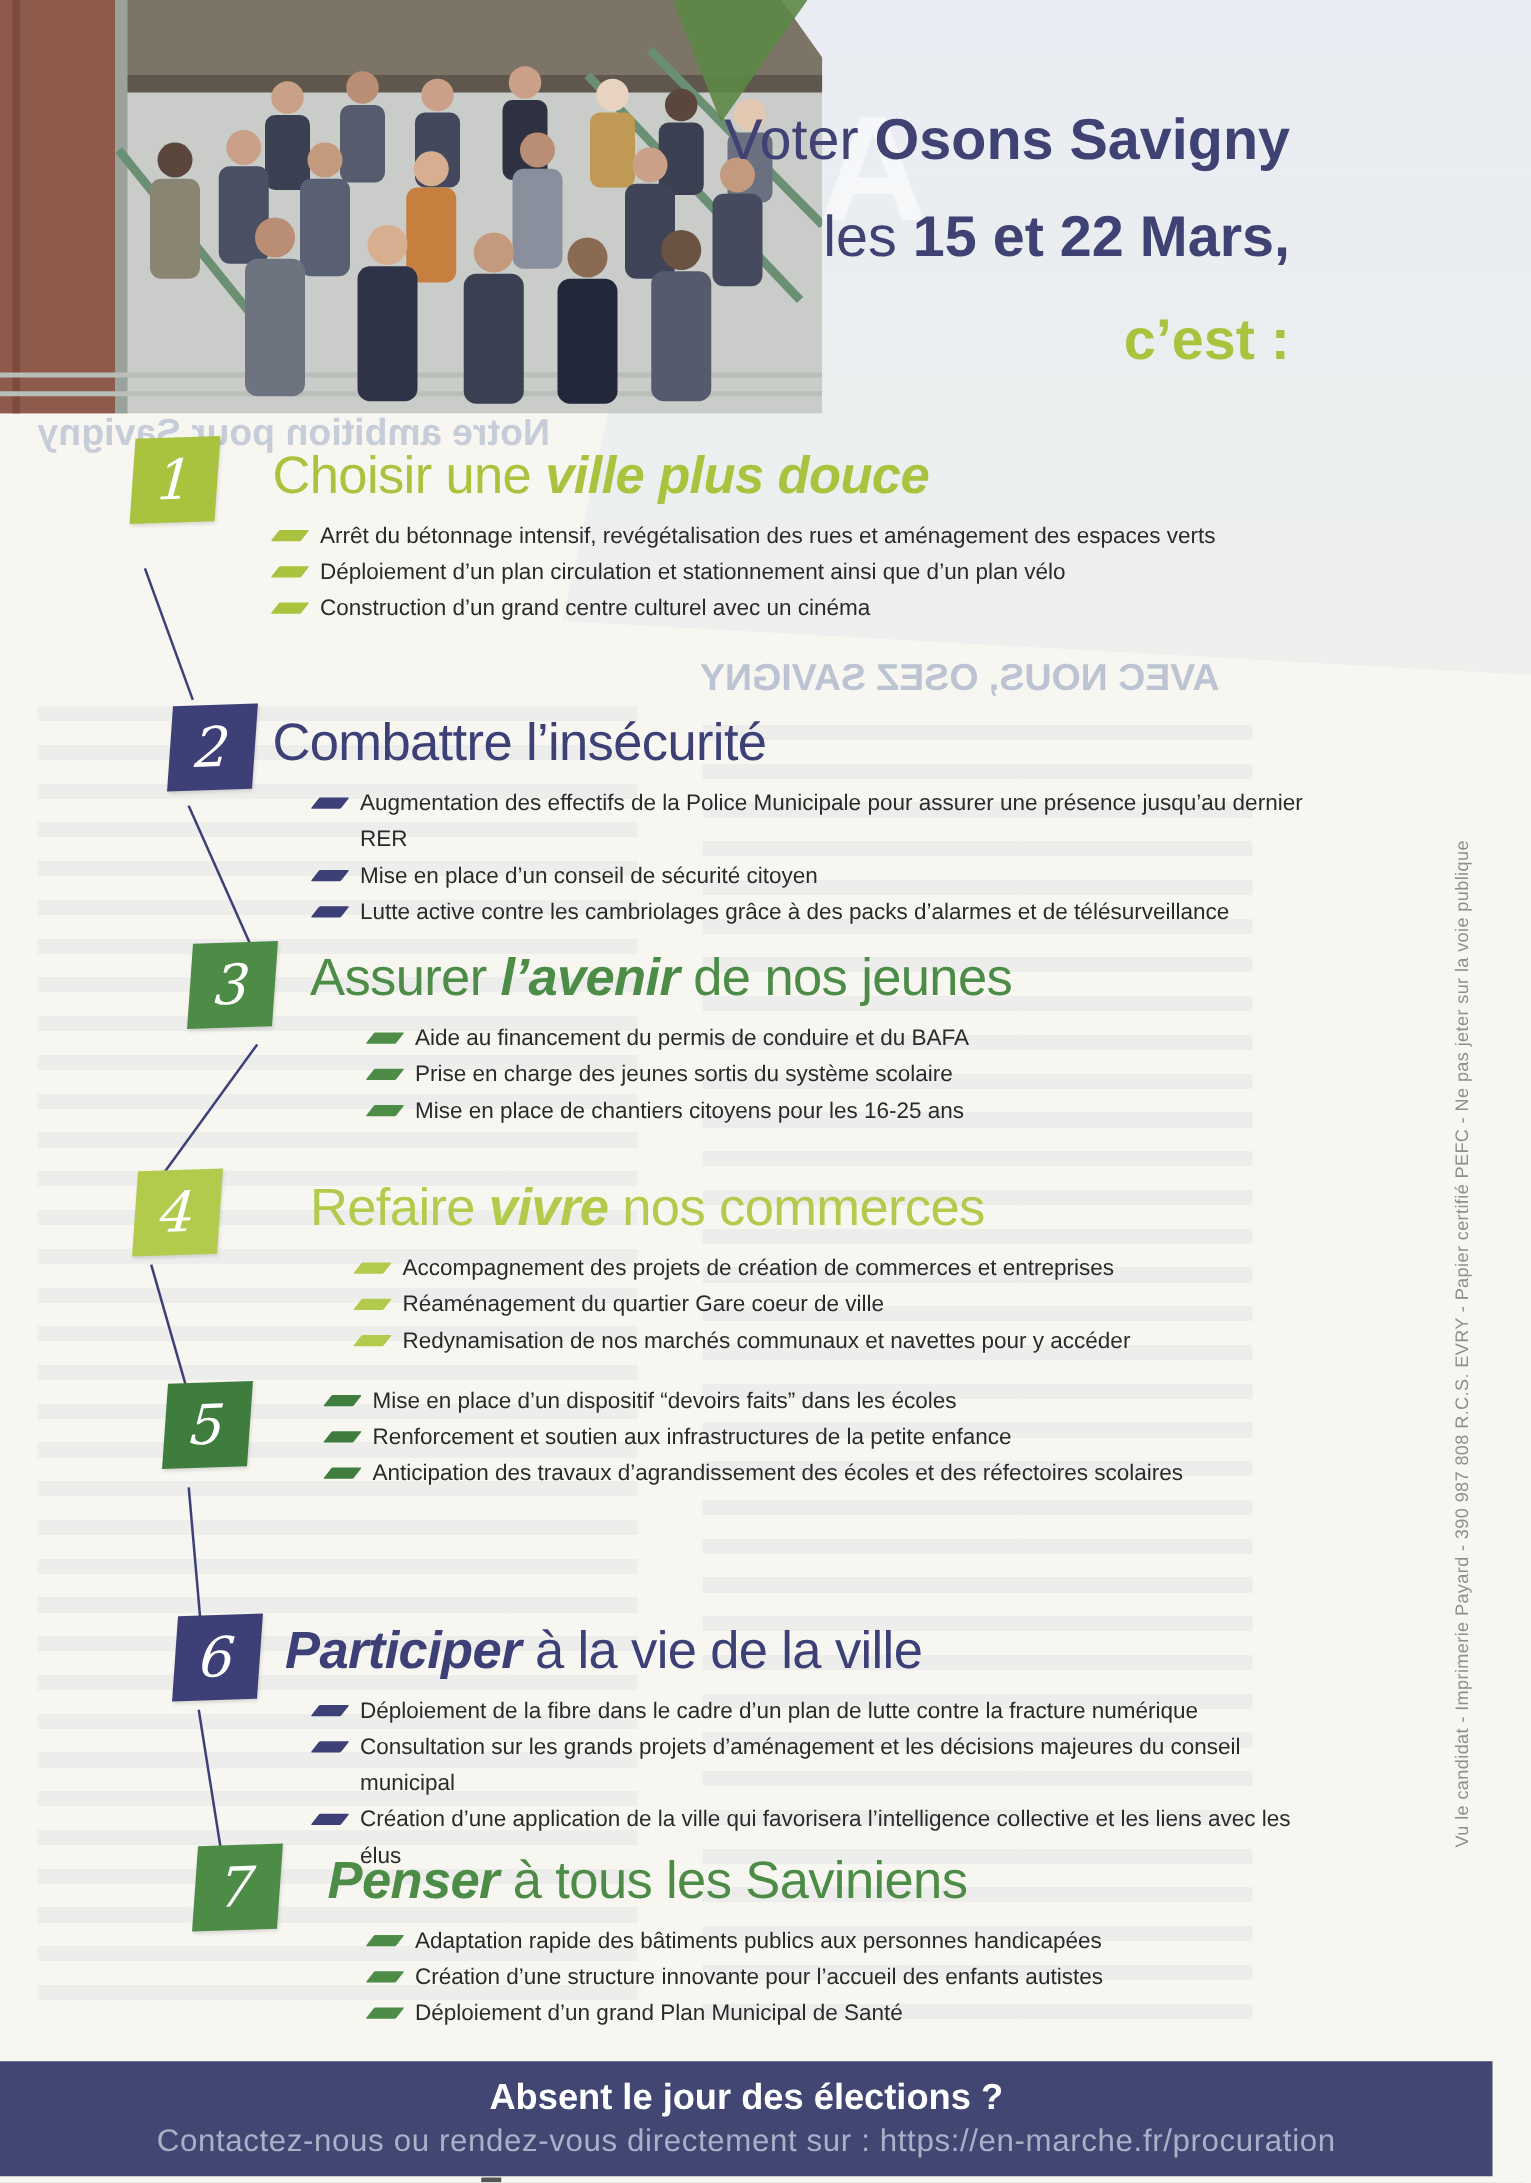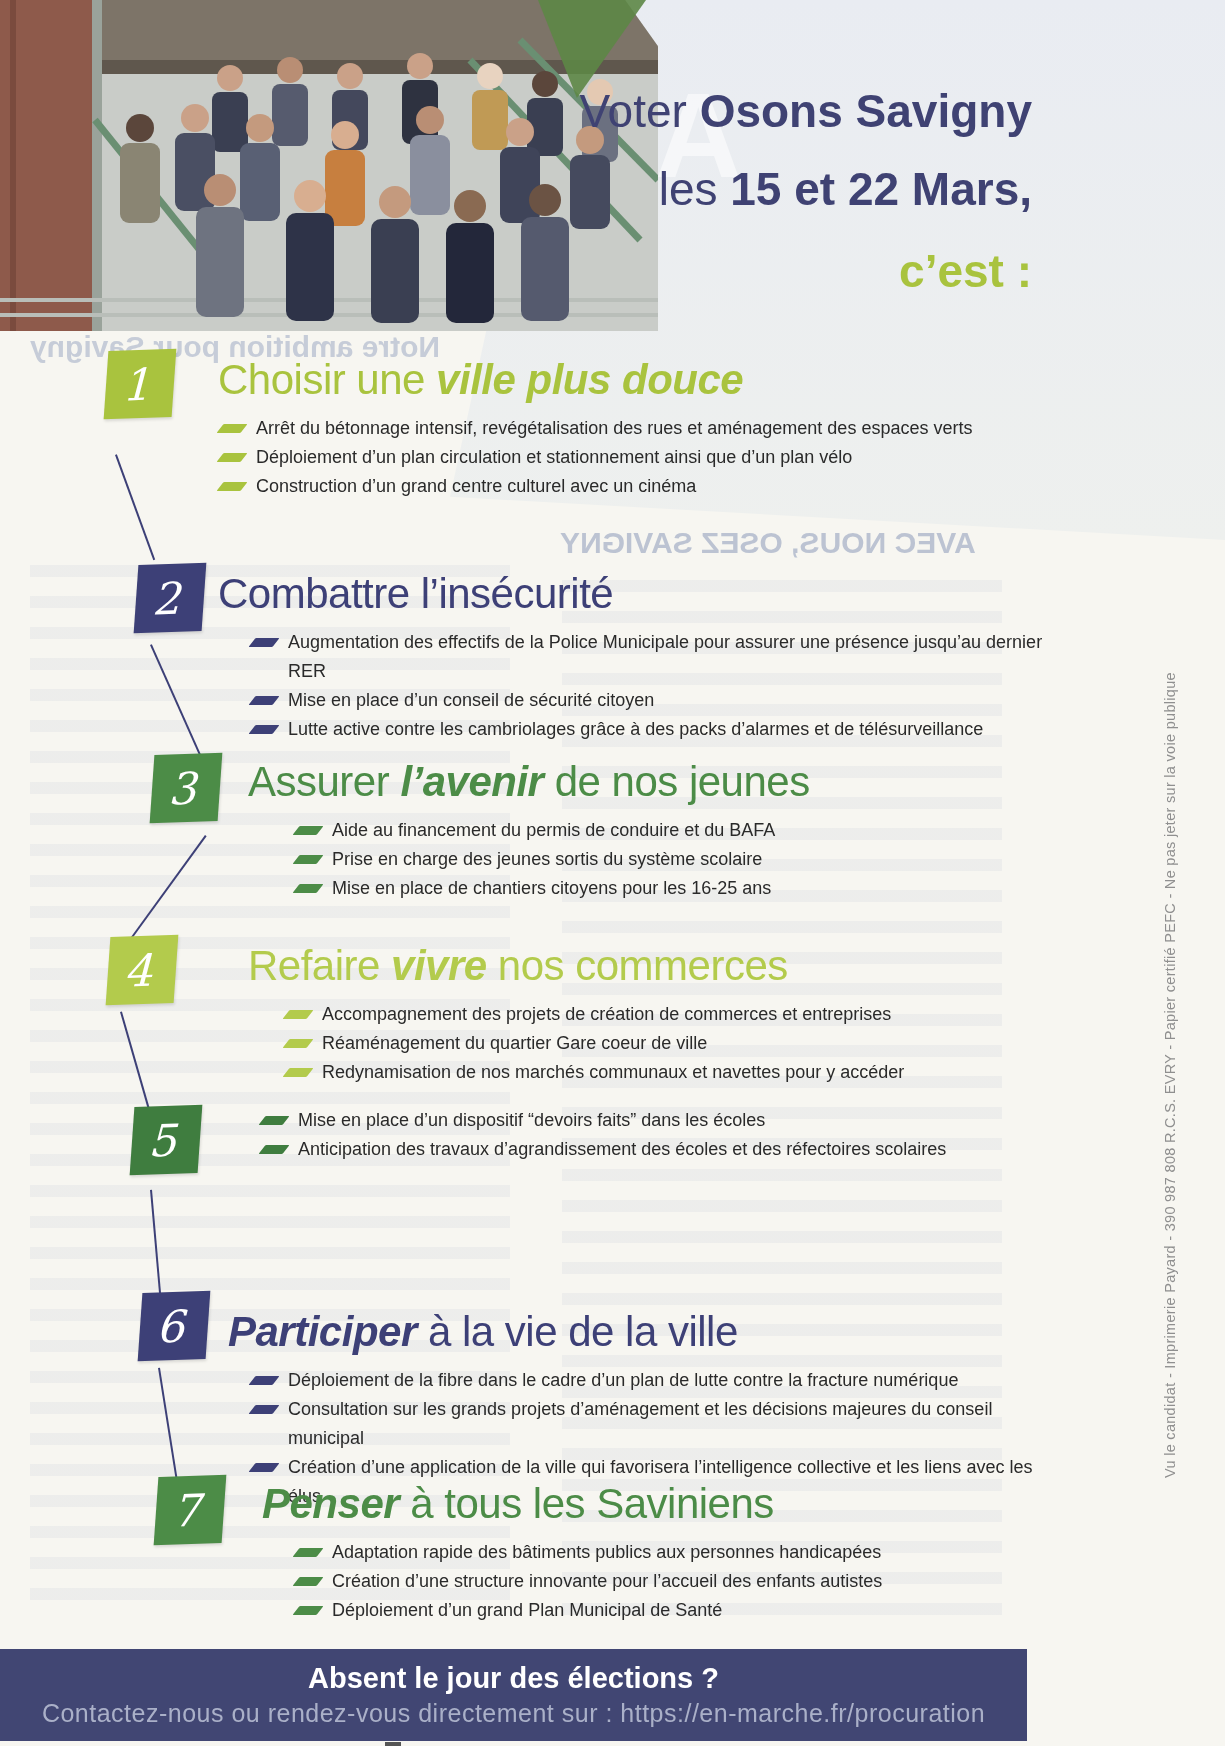--- a/index.html
+++ b/index.html
@@ -51,32 +51,32 @@
   .c-navy{color:#3d4077;} .bg-navy{background:#3d4077;}
   .c-mg  {color:#4c8c47;} .bg-mg  {background:#4c8c47;}
   .c-dg  {color:#3f7d3f;} .bg-dg  {background:#3f7d3f;}
 
   .s1{top:346px} .s2{top:556px} .s3{top:740px} .s4{top:918px} .s5{top:1096px} .s6{top:1280px} .s7{top:1460px}
   .s1 .num{left:6px;top:4px}   .s1 .head{margin:10px 0 0 118px}  .s1 .bullets{margin-left:120px}
   .s2 .num{left:36px;top:8px}  .s2 .head{margin:14px 0 0 118px}  .s2 .bullets{margin-left:152px}
   .s3 .num{left:52px;top:14px} .s3 .head{margin:18px 0 0 148px}  .s3 .bullets{margin-left:196px}
   .s4 .num{left:8px;top:18px}  .s4 .head{margin:24px 0 0 148px}  .s4 .bullets{margin-left:186px}
   .s5 .num{left:32px;top:10px} .s5 .head{margin:14px 0 0 128px}  .s5 .bullets{margin-left:162px}
-  .s6 .num{left:40px;top:12px} .s6 .head{margin:28px 0 0 128px}  .s6 .bullets{margin-left:152px}
+  .s6 .num{left:40px;top:12px} .s6 .head{margin:16px 0 0 128px}  .s6 .bullets{margin-left:152px}
   .s7 .num{left:56px;top:16px} .s7 .head{margin:20px 0 0 162px}  .s7 .bullets{margin-left:196px}
 
   .connector{position:absolute;width:2px;background:#3d4077;z-index:1;transform-origin:top left;}
 
   
   .imprint{position:absolute;left:1162px;top:688px;height:790px;z-index:2;
     writing-mode:vertical-rl;transform:rotate(180deg);
     font-size:14.5px;color:#8f8f8f;letter-spacing:0.3px;white-space:nowrap;}
 
   
-  .banner{position:absolute;left:0;top:1649px;width:1027px;height:92px;background:#414673;z-index:3;
+  .banner{position:absolute;left:0;top:1649px;width:1194px;height:92px;background:#414673;z-index:3;
     display:flex;flex-direction:column;align-items:center;justify-content:center;gap:4px;}
   .banner .title{color:#ffffff;font-weight:bold;font-size:29px;}
   .banner .sub{color:#aab0c8;font-size:25px;letter-spacing:0.5px;}
   .edge-mark{position:absolute;left:385px;top:1742px;width:16px;height:4px;background:#555;z-index:3;}
 </style>
 </head>
 <body>
 
 <div id="page">
 
@@ -246,20 +246,24 @@
 
   <div class="sec s5">
     <div class="num bg-dg">5</div>
     <ul class="bullets">
       <li>
           <span class="marker bg-dg"></span>
           <span>Mise en place d’un dispositif “devoirs faits” dans les écoles</span>
         </li>
       <li>
           <span class="marker bg-dg"></span>
+          <span>Renforcement et soutien aux infrastructures de la petite enfance</span>
+        </li>
+      <li>
+          <span class="marker bg-dg"></span>
           <span>Anticipation des travaux d’agrandissement des écoles et des réfectoires scolaires</span>
         </li>
     </ul>
   </div>
 
   <div class="sec s6">
     <div class="num bg-navy">6</div>
     <div class="head c-navy"><span></span><span class="b">Participer</span><span> à la vie de la ville</span></div>
     <ul class="bullets">
       <li>

